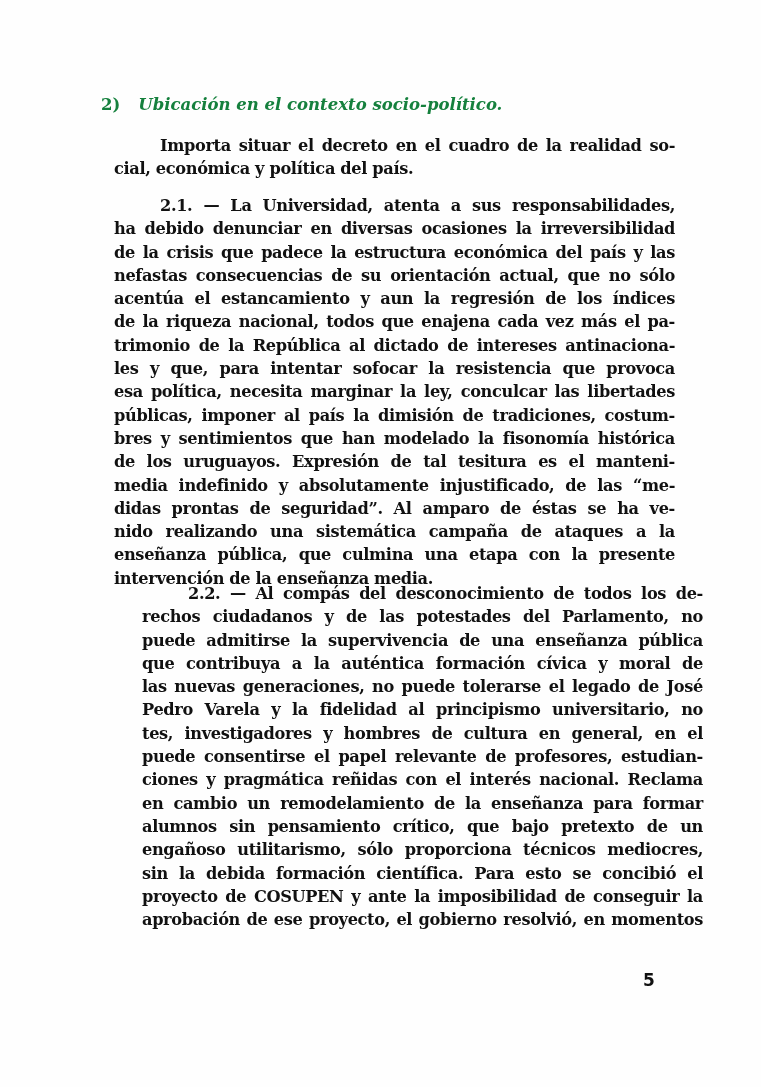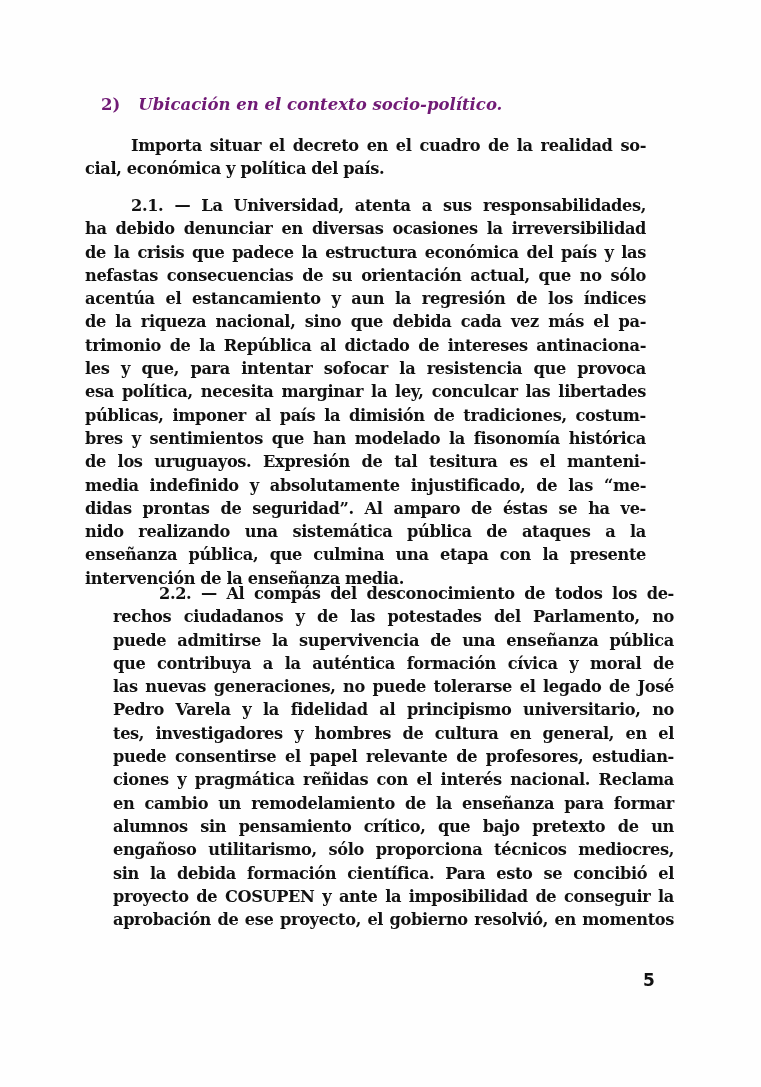--- a/index.html
+++ b/index.html
@@ -1,19 +1,19 @@
 <!DOCTYPE html>
 <html><head>
 <meta charset="utf-8">
 <style>
   html, body { margin: 0; padding: 0; background: #ffffff; }
   body { width: 761px; height: 1087px; position: relative; overflow: hidden; }
   .page { position: absolute; left: 0; top: 0; width: 761px; height: 1087px; background: #fefefe; }
-  .text { position: absolute; left: 85px; width: 561px; color: #111; font-family: "DejaVu Serif", "Liberation Serif", serif; }
-  .heading { position: absolute; left: 101px; top: 95px; width: 561px; font-family: "DejaVu Serif", serif; font-weight: bold; font-size: 16.5px; color: #701a75; white-space: nowrap; }
+  .text { position: absolute; left: 114px; width: 561px; color: #111; font-family: "DejaVu Serif", "Liberation Serif", serif; }
+  .heading { position: absolute; left: 101px; top: 95px; width: 561px; font-family: "DejaVu Serif", serif; font-weight: bold; font-size: 16.5px; color: #15803d; white-space: nowrap; }
   .heading .num { margin-right: 18px; }
   .heading .title { font-style: italic; }
   .line { display: block; height: 23.3px; line-height: 23.3px; font-size: 16.2px; font-weight: bold; text-align: justify; text-align-last: justify; white-space: nowrap; overflow: visible; letter-spacing: -0.35px; }
   .line.last { text-align-last: left; }
   .line.indent { padding-left: 46px; }
   .para1 { top: 134px; }
   .para2 { top: 194px; }
   .para3 { top: 582px; margin-left: 28px; }
   .folio { position: absolute; left: 643px; top: 970px; font-family: "DejaVu Sans", sans-serif; font-weight: bold; font-size: 17px; color: #111; }
 </style>
@@ -30,30 +30,30 @@
     <span class="line indent">Importa situar el decreto en el cuadro de la realidad so-</span>
     <span class="line last">cial, económica y política del país.</span>
   </div>
 
   <div class="text para2">
     <span class="line indent">2.1. — La Universidad, atenta a sus responsabilidades,</span>
     <span class="line">ha debido denunciar en diversas ocasiones la irreversibilidad</span>
     <span class="line">de la crisis que padece la estructura económica del país y las</span>
     <span class="line">nefastas consecuencias de su orientación actual, que no sólo</span>
     <span class="line">acentúa el estancamiento y aun la regresión de los índices</span>
-    <span class="line">de la riqueza nacional, sino que debida cada vez más el pa-</span>
+    <span class="line">de la riqueza nacional, todos que enajena cada vez más el pa-</span>
     <span class="line">trimonio de la República al dictado de intereses antinaciona-</span>
     <span class="line">les y que, para intentar sofocar la resistencia que provoca</span>
     <span class="line">esa política, necesita marginar la ley, conculcar las libertades</span>
     <span class="line">públicas, imponer al país la dimisión de tradiciones, costum-</span>
     <span class="line">bres y sentimientos que han modelado la fisonomía histórica</span>
     <span class="line">de los uruguayos. Expresión de tal tesitura es el manteni-</span>
     <span class="line">media indefinido y absolutamente injustificado, de las “me-</span>
     <span class="line">didas prontas de seguridad”. Al amparo de éstas se ha ve-</span>
-    <span class="line">nido realizando una sistemática pública de ataques a la</span>
+    <span class="line">nido realizando una sistemática campaña de ataques a la</span>
     <span class="line">enseñanza pública, que culmina una etapa con la presente</span>
     <span class="line last">intervención de la enseñanza media.</span>
   </div>
 
   <div class="text para3">
     <span class="line indent">2.2. — Al compás del desconocimiento de todos los de-</span>
     <span class="line">rechos ciudadanos y de las potestades del Parlamento, no</span>
     <span class="line">puede admitirse la supervivencia de una enseñanza pública</span>
     <span class="line">que contribuya a la auténtica formación cívica y moral de</span>
     <span class="line">las nuevas generaciones, no puede tolerarse el legado de José</span>

